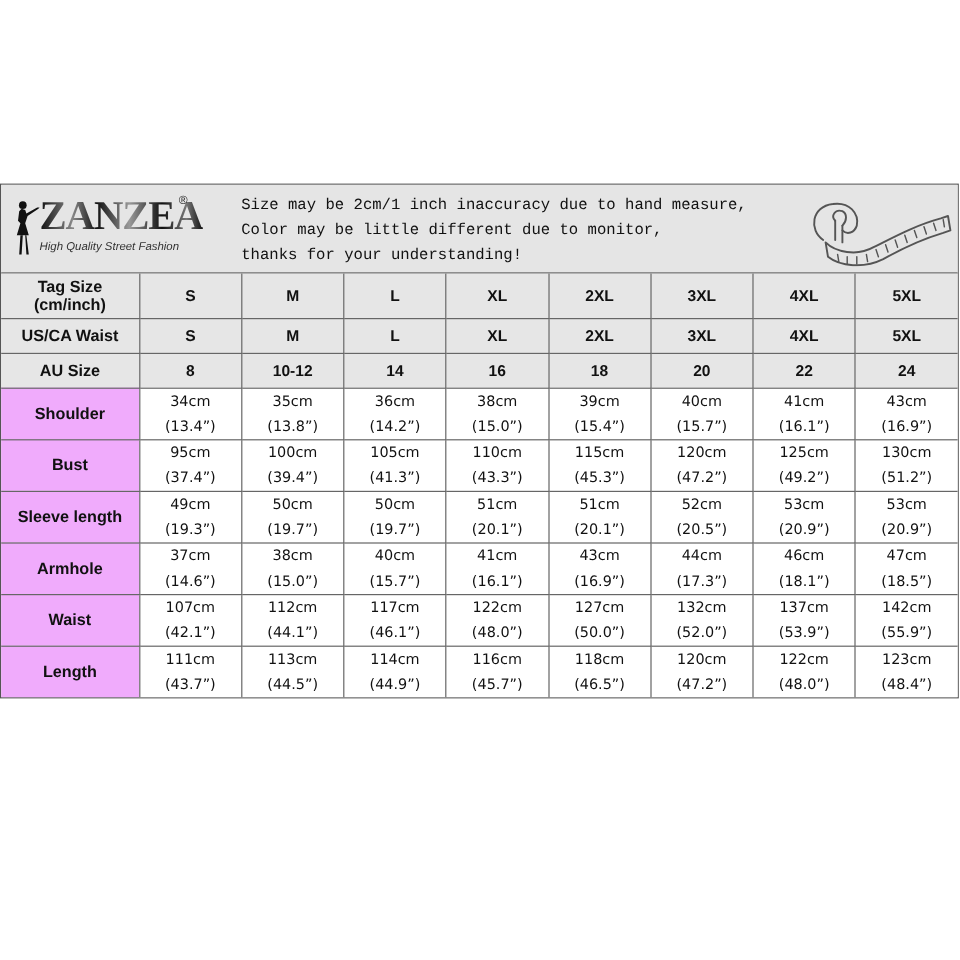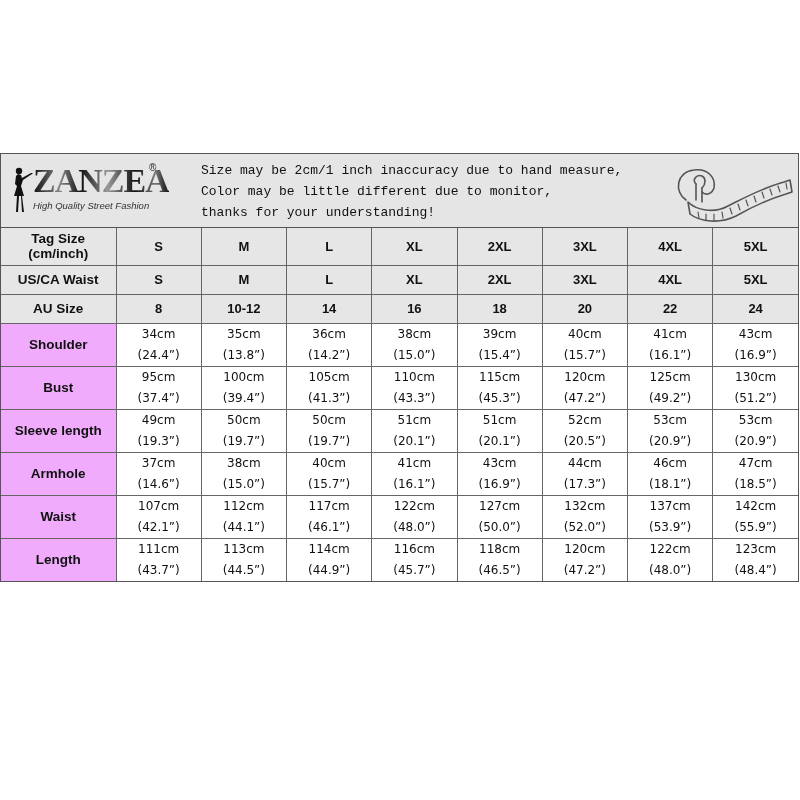--- a/index.html
+++ b/index.html
@@ -122,21 +122,21 @@
         <td>18</td>
         <td>20</td>
         <td>22</td>
         <td>24</td>
       </tr>
 
       <tr class="meas-row h-meas">
         <td class="label">Shoulder</td>
         <td>
             <div>34cm</div>
-            <div>(24.4”)</div>
+            <div>(13.4”)</div>
           </td>
         <td>
             <div>35cm</div>
             <div>(13.8”)</div>
           </td>
         <td>
             <div>36cm</div>
             <div>(14.2”)</div>
           </td>
         <td>

